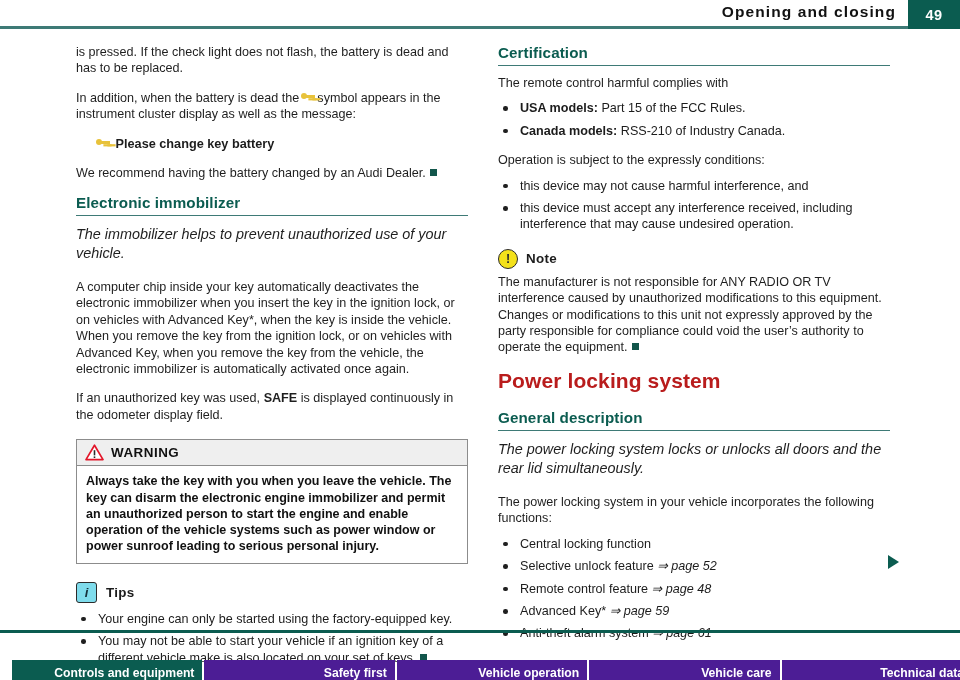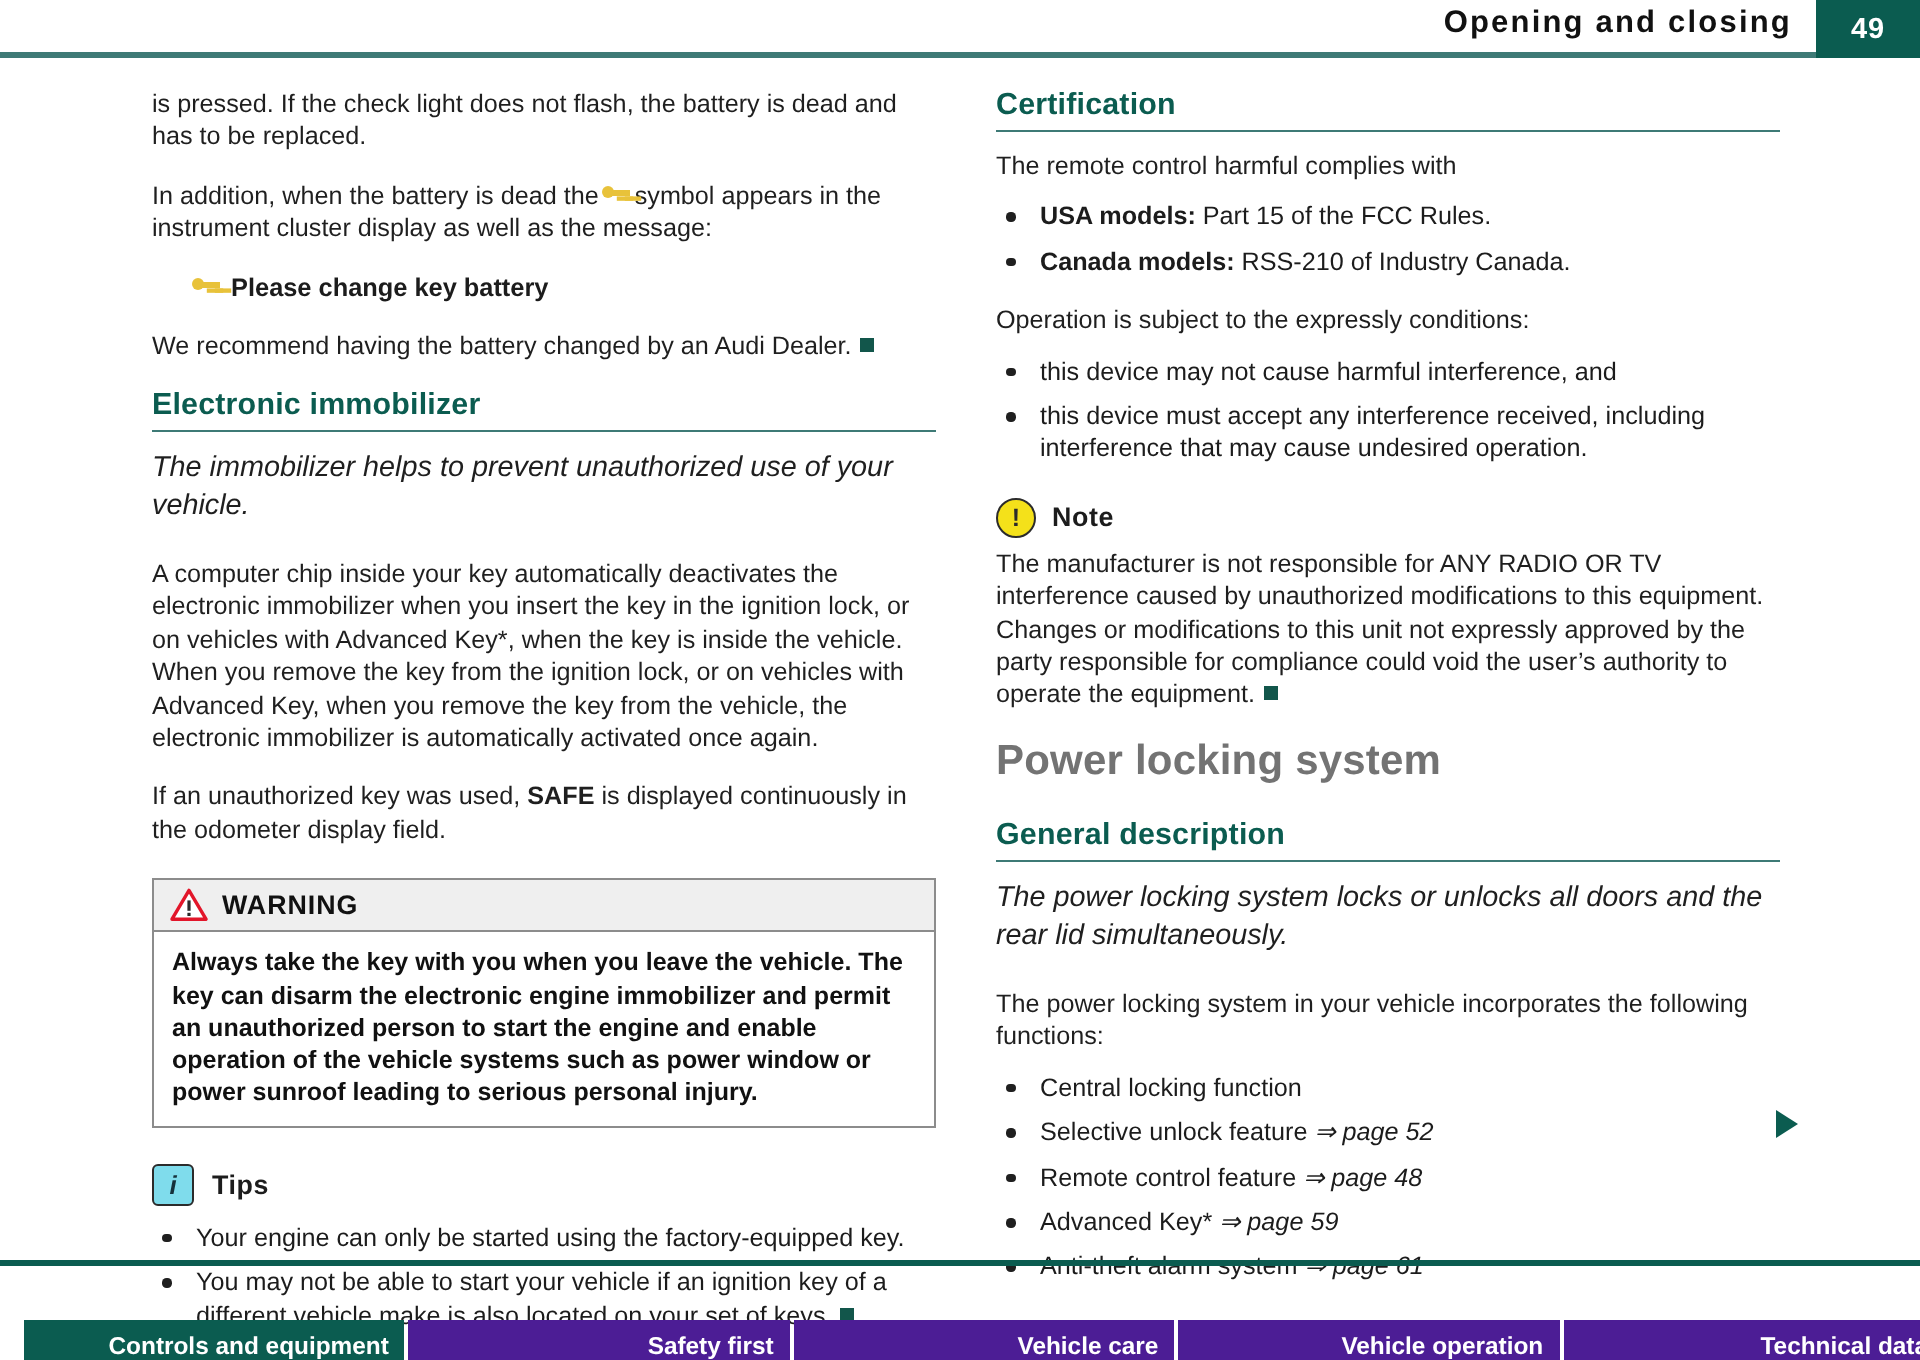--- a/index.html
+++ b/index.html
@@ -83,21 +83,21 @@
     line-height: 19px;
     font-style: italic;
     color: #1f1f1f;
   }
 
   
   h1.chapter-heading {
     margin: 0 0 16px 0;
     font-size: 21px;
     font-weight: bold;
-    color: #737373;
+    color: #b91c1c;
     letter-spacing: .1px;
   }
   h2.section-heading {
     margin: 0 0 9px 0;
     padding-bottom: 4px;
     font-size: 15.2px;
     font-weight: bold;
     color: #0b5c50;
     border-bottom: 1.6px solid #3e7a76;
     letter-spacing: .1px;
@@ -398,18 +398,18 @@
   </div>
 </div>
 
 <div class="next-arrow"></div>
 
 <div class="footer">
   <div class="footer-rule"></div>
   <div class="footer-tabs">
     <div class="footer-tab active">Controls and equipment</div>
     <div class="footer-tab">Safety first</div>
+    <div class="footer-tab">Vehicle operation</div>
     <div class="footer-tab">Vehicle care</div>
-    <div class="footer-tab">Vehicle operation</div>
     <div class="footer-tab">Technical data</div>
   </div>
 
 </div>
 
 </body></html>

